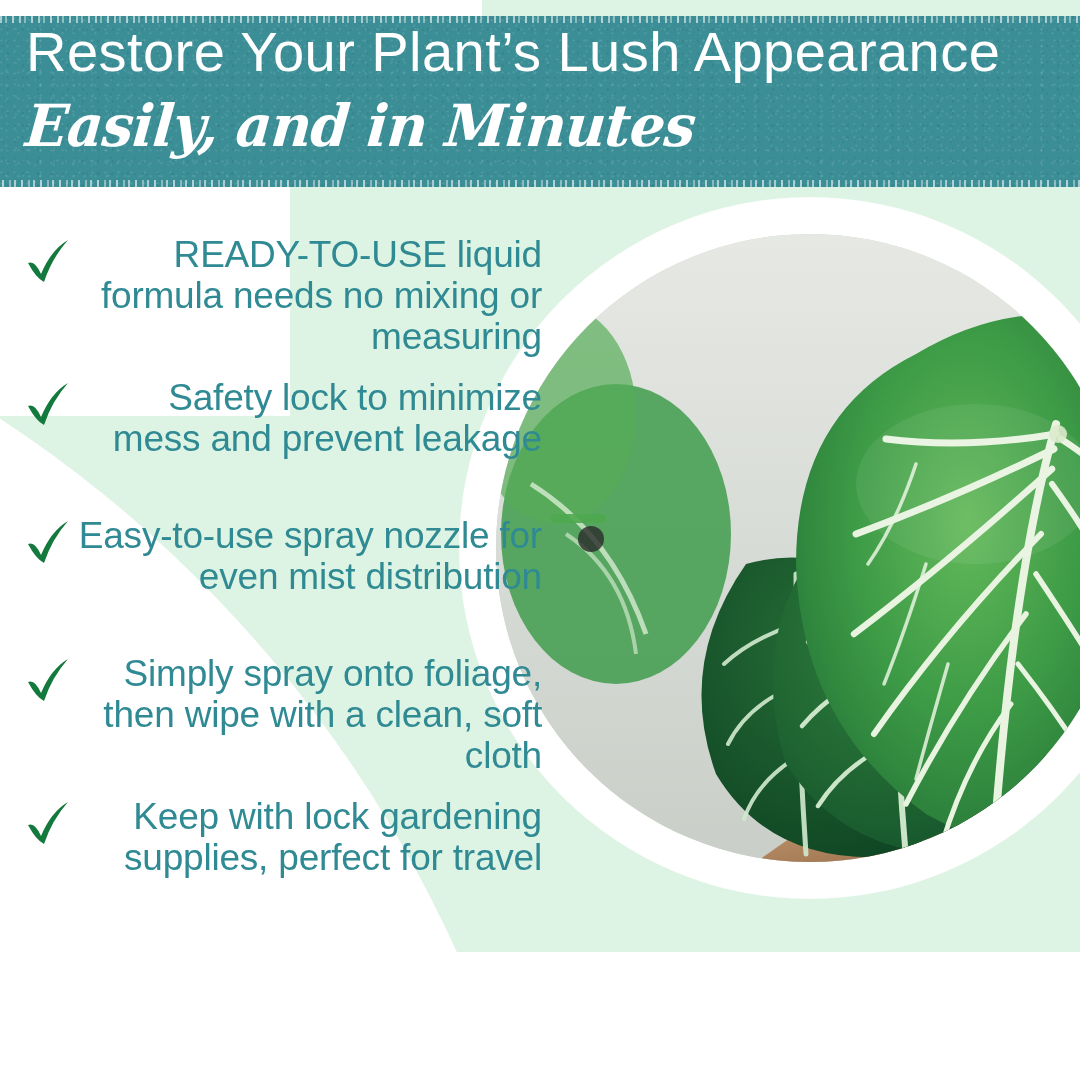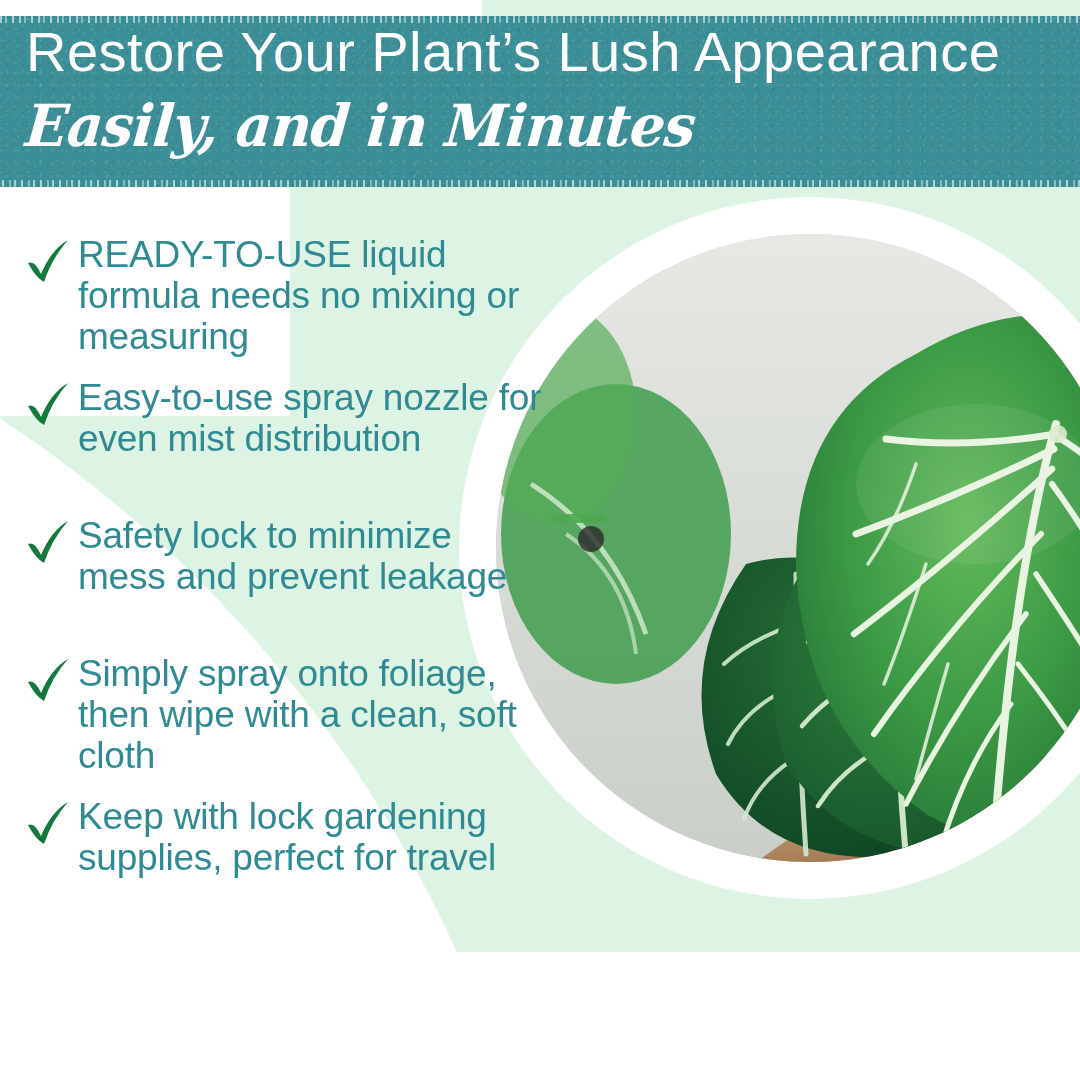--- a/index.html
+++ b/index.html
@@ -8,20 +8,21 @@
     width:1080px; height:1080px;
     font-family:"Liberation Sans", sans-serif;
     overflow:hidden;
   }
 
   #page {
     position:relative;
     width:1080px; height:952px;
     background:#ffffff;
     overflow:hidden;
+    text-align:right;
   }
 
   
   .bg-mint {
     position:absolute; inset:0;
     background:#ddf3e3;
   }
   
   .bg-white-swoosh {
     position:absolute;
@@ -260,34 +261,34 @@
       <svg class="check" viewBox="0 0 52 52">
         <path d="M6 27 Q13 24 19 38 Q29 14 46 4 Q30 22 22 46 Q14 42 6 27 Z" fill="#14793c"></path>
       </svg>
       <div class="benefit-text">READY-TO-USE liquid formula needs no mixing or measuring</div>
     </div>
 
     <div class="benefit">
       <svg class="check" viewBox="0 0 52 52">
         <path d="M6 27 Q13 24 19 38 Q29 14 46 4 Q30 22 22 46 Q14 42 6 27 Z" fill="#14793c"></path>
       </svg>
+      <div class="benefit-text">Safety lock to minimize mess and prevent leakage</div>
+    </div>
+
+    <div class="benefit">
+      <svg class="check" viewBox="0 0 52 52">
+        <path d="M6 27 Q13 24 19 38 Q29 14 46 4 Q30 22 22 46 Q14 42 6 27 Z" fill="#14793c"></path>
+      </svg>
       <div class="benefit-text">Easy-to-use spray nozzle for even mist distribution</div>
     </div>
 
     <div class="benefit">
       <svg class="check" viewBox="0 0 52 52">
         <path d="M6 27 Q13 24 19 38 Q29 14 46 4 Q30 22 22 46 Q14 42 6 27 Z" fill="#14793c"></path>
       </svg>
-      <div class="benefit-text">Safety lock to minimize mess and prevent leakage</div>
-    </div>
-
-    <div class="benefit">
-      <svg class="check" viewBox="0 0 52 52">
-        <path d="M6 27 Q13 24 19 38 Q29 14 46 4 Q30 22 22 46 Q14 42 6 27 Z" fill="#14793c"></path>
-      </svg>
       <div class="benefit-text">Simply spray onto foliage, then wipe with a clean, soft cloth</div>
     </div>
 
     <div class="benefit">
       <svg class="check" viewBox="0 0 52 52">
         <path d="M6 27 Q13 24 19 38 Q29 14 46 4 Q30 22 22 46 Q14 42 6 27 Z" fill="#14793c"></path>
       </svg>
       <div class="benefit-text">Keep with lock gardening supplies, perfect for travel</div>
     </div>
 

